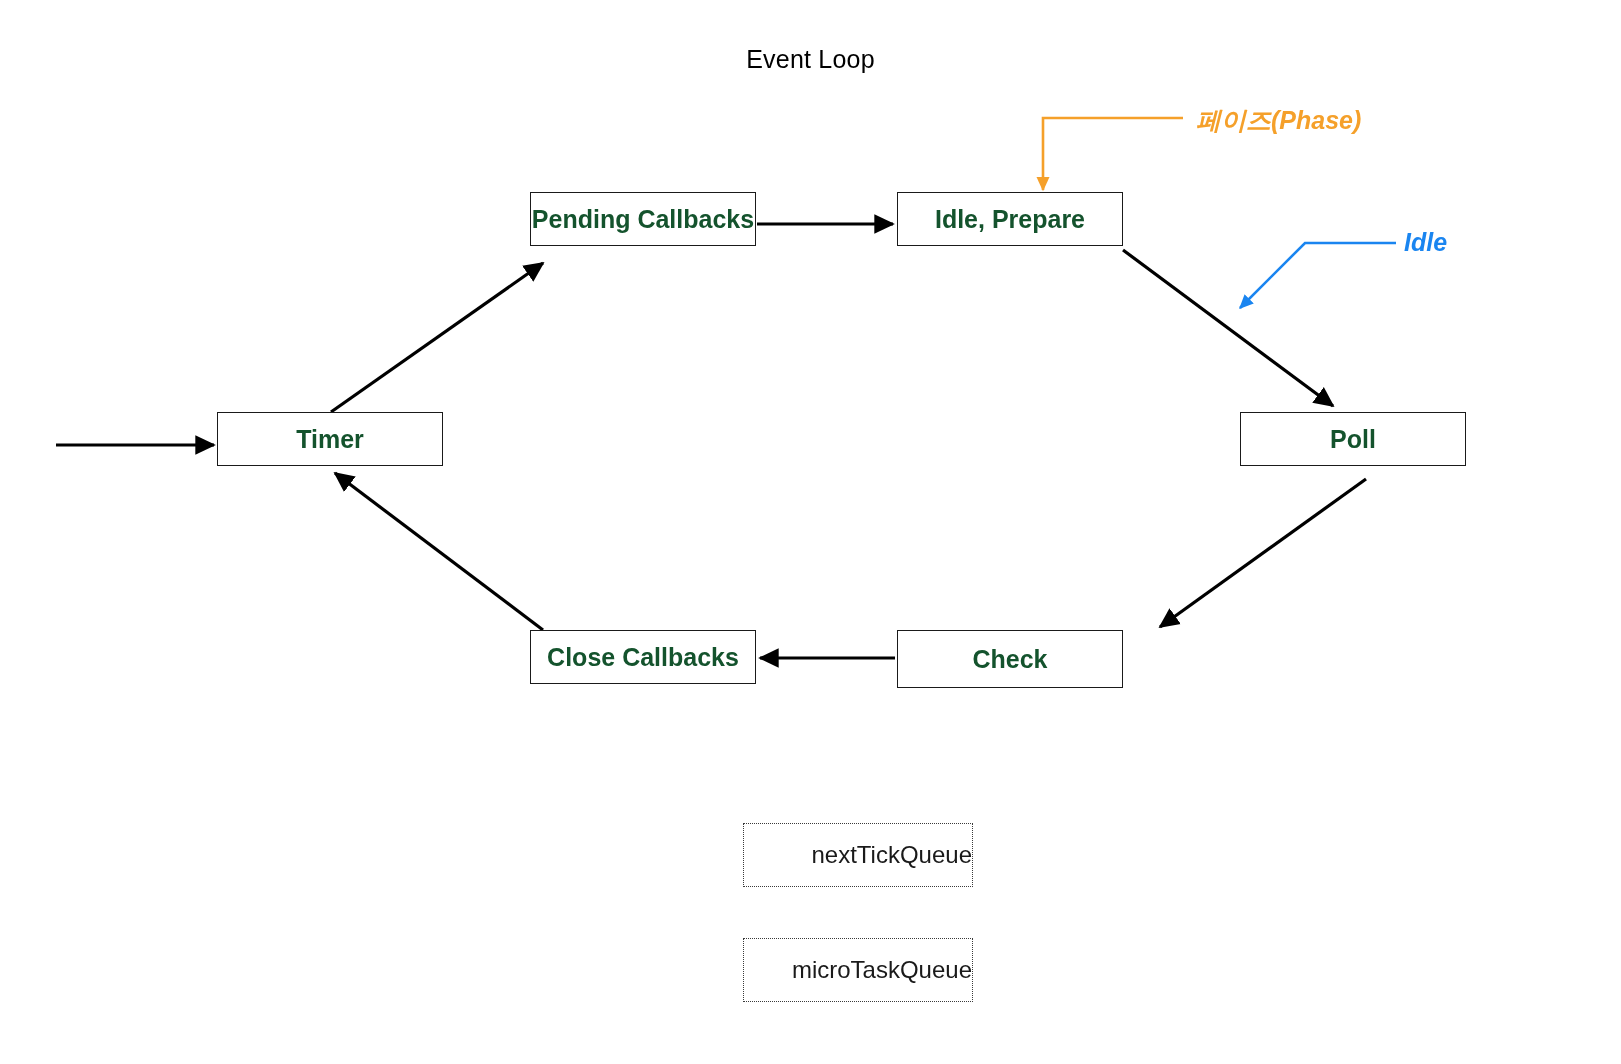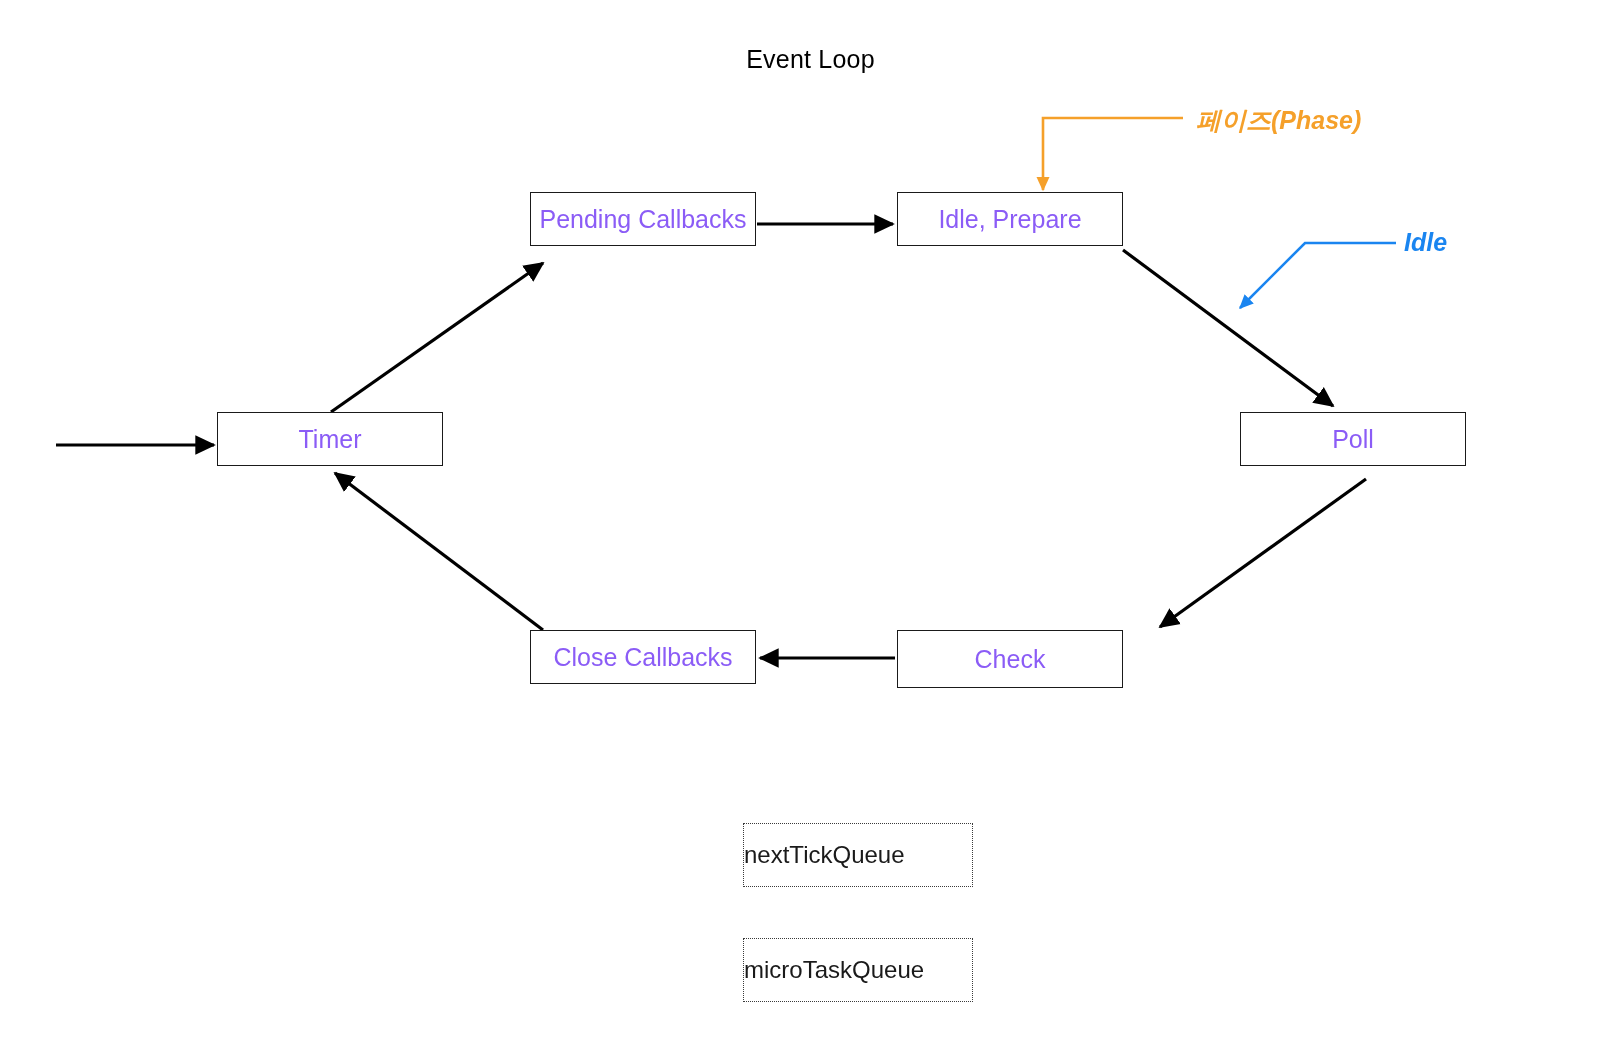--- a/index.html
+++ b/index.html
@@ -38,35 +38,36 @@
   }
   .node {
     position: absolute;
     box-sizing: border-box;
     background: #ffffff;
     border: 1.4px solid #1a1a1a;
     display: flex;
     align-items: center;
     justify-content: center;
     font-size: 25px;
-    color: #8b5cf6;
+    color: #14532d;
     white-space: nowrap;
+    font-weight: bold;
   }
   .node-label {
     display: block;
     line-height: 1;
   }
   .queue-box {
     position: absolute;
     box-sizing: border-box;
     background: #ffffff;
     border: 1.6px dotted #3a3a3a;
     display: flex;
     align-items: center;
-    justify-content: flex-start;
+    justify-content: flex-end;
     font-size: 24px;
     color: #1a1a1a;
     white-space: nowrap;
   }
   .annotation {
     position: absolute;
     font-size: 25px;
     font-weight: bold;
     white-space: nowrap;
     line-height: 1;

